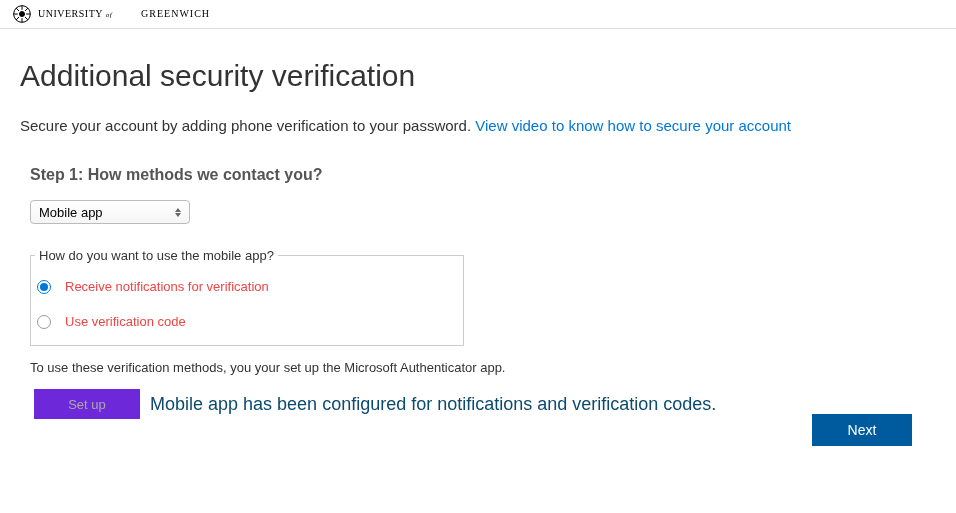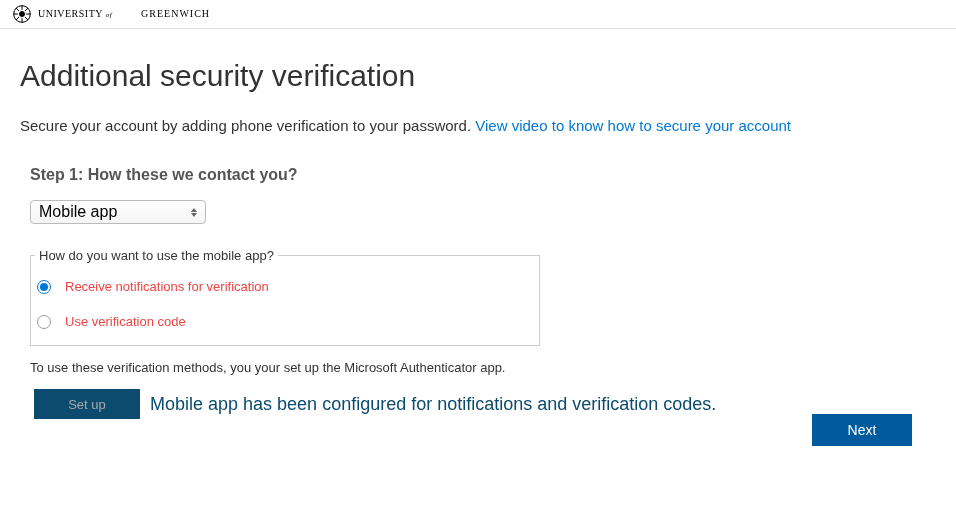--- a/index.html
+++ b/index.html
@@ -63,26 +63,26 @@
       text-decoration: none;
     }
     .step-heading {
       font-size: 16px;
       font-weight: 600;
       color: #555;
       margin-bottom: 16px;
       margin-left: 10px;
     }
     .dropdown {
-      width: 176px;
+      width: 160px;
       height: 24px;
       border: 1px solid #bbb;
       border-radius: 4px;
       background: linear-gradient(#fff, #f5f5f5);
-      font-size: 16px;
+      font-size: 13px;
       padding: 2px 8px;
       margin-left: 10px;
       margin-bottom: 24px;
       position: relative;
       display: flex;
       align-items: center;
       justify-content: space-between;
       cursor: pointer;
     }
     .dropdown-arrows {
@@ -93,21 +93,21 @@
     }
     .dropdown-arrows svg {
       width: 6px;
       height: 4px;
     }
     fieldset {
       border: 1px solid #ccc;
       padding: 12px 4px 8px 4px;
       margin-left: 10px;
       margin-bottom: 14px;
-      width: 510px;
+      width: 434px;
     }
     legend {
       font-size: 13px;
       color: #333;
       padding: 0 4px;
     }
     .radio-option {
       display: flex;
       align-items: center;
       padding: 8px 2px;
@@ -149,21 +149,21 @@
       margin-bottom: 14px;
     }
     .setup-row {
       display: flex;
       align-items: center;
       margin-left: 14px;
     }
     .setup-button {
       width: 106px;
       height: 30px;
-      background: #0c4a6e;
+      background: #6d28d9;
       border: none;
       color: #aaa;
       font-size: 13px;
       cursor: not-allowed;
       margin-right: 10px;
     }
     .setup-status {
       font-size: 18px;
       color: #0c4a6e;
     }
@@ -209,21 +209,21 @@
   </span>
 </div>
 
 <div class="content">
   <h1>Additional security verification</h1>
 
   <p class="subtitle">
     <span>Secure your account by adding phone verification to your password. </span><a href="#">View video to know how to secure your account</a>
   </p>
 
-  <h2 class="step-heading">Step 1: How these we contact you?</h2>
+  <h2 class="step-heading">Step 1: How methods we contact you?</h2>
 
   <div class="dropdown">
     <span>Mobile app</span>
     <span class="dropdown-arrows">
       <svg viewBox="0 0 6 4">
           <path d="M0 4 L3 0 L6 4 Z" fill="#666"></path>
         </svg>
       <svg viewBox="0 0 6 4">
           <path d="M0 0 L3 4 L6 0 Z" fill="#666"></path>
         </svg>

